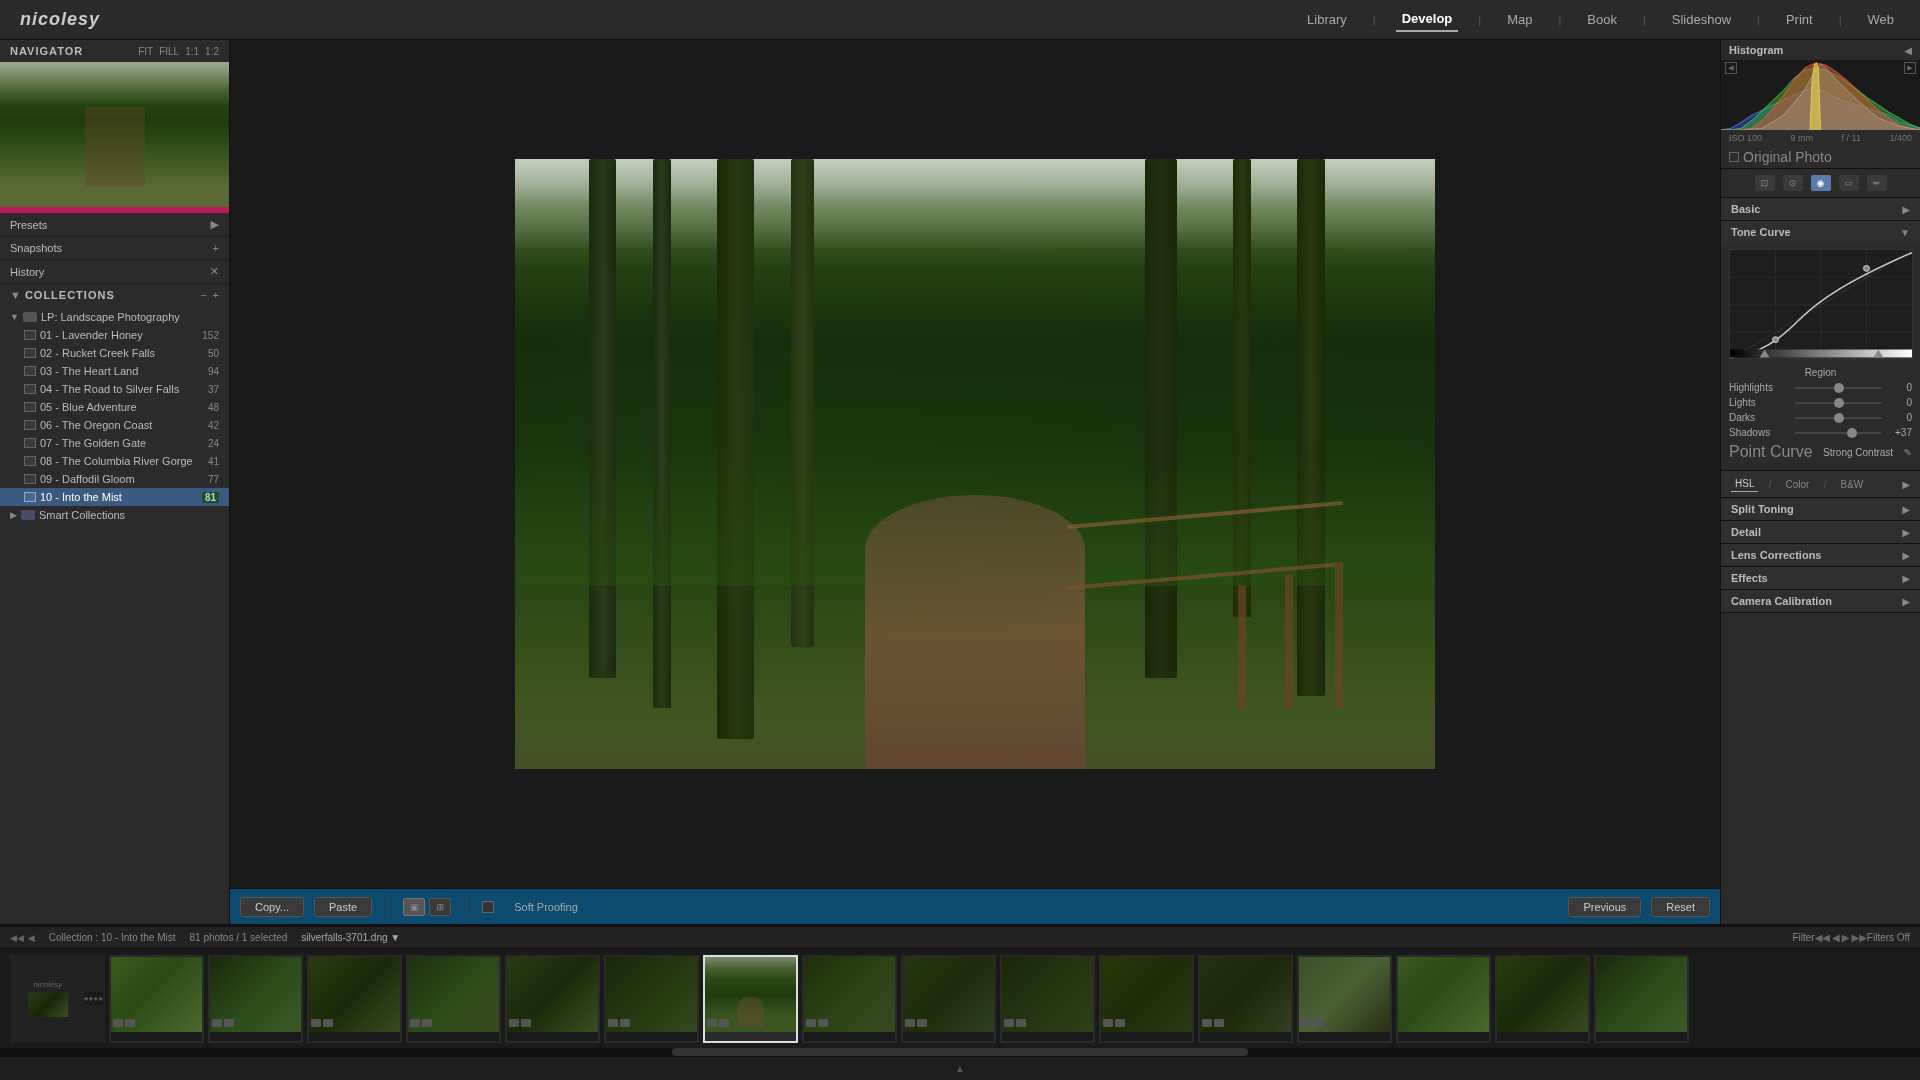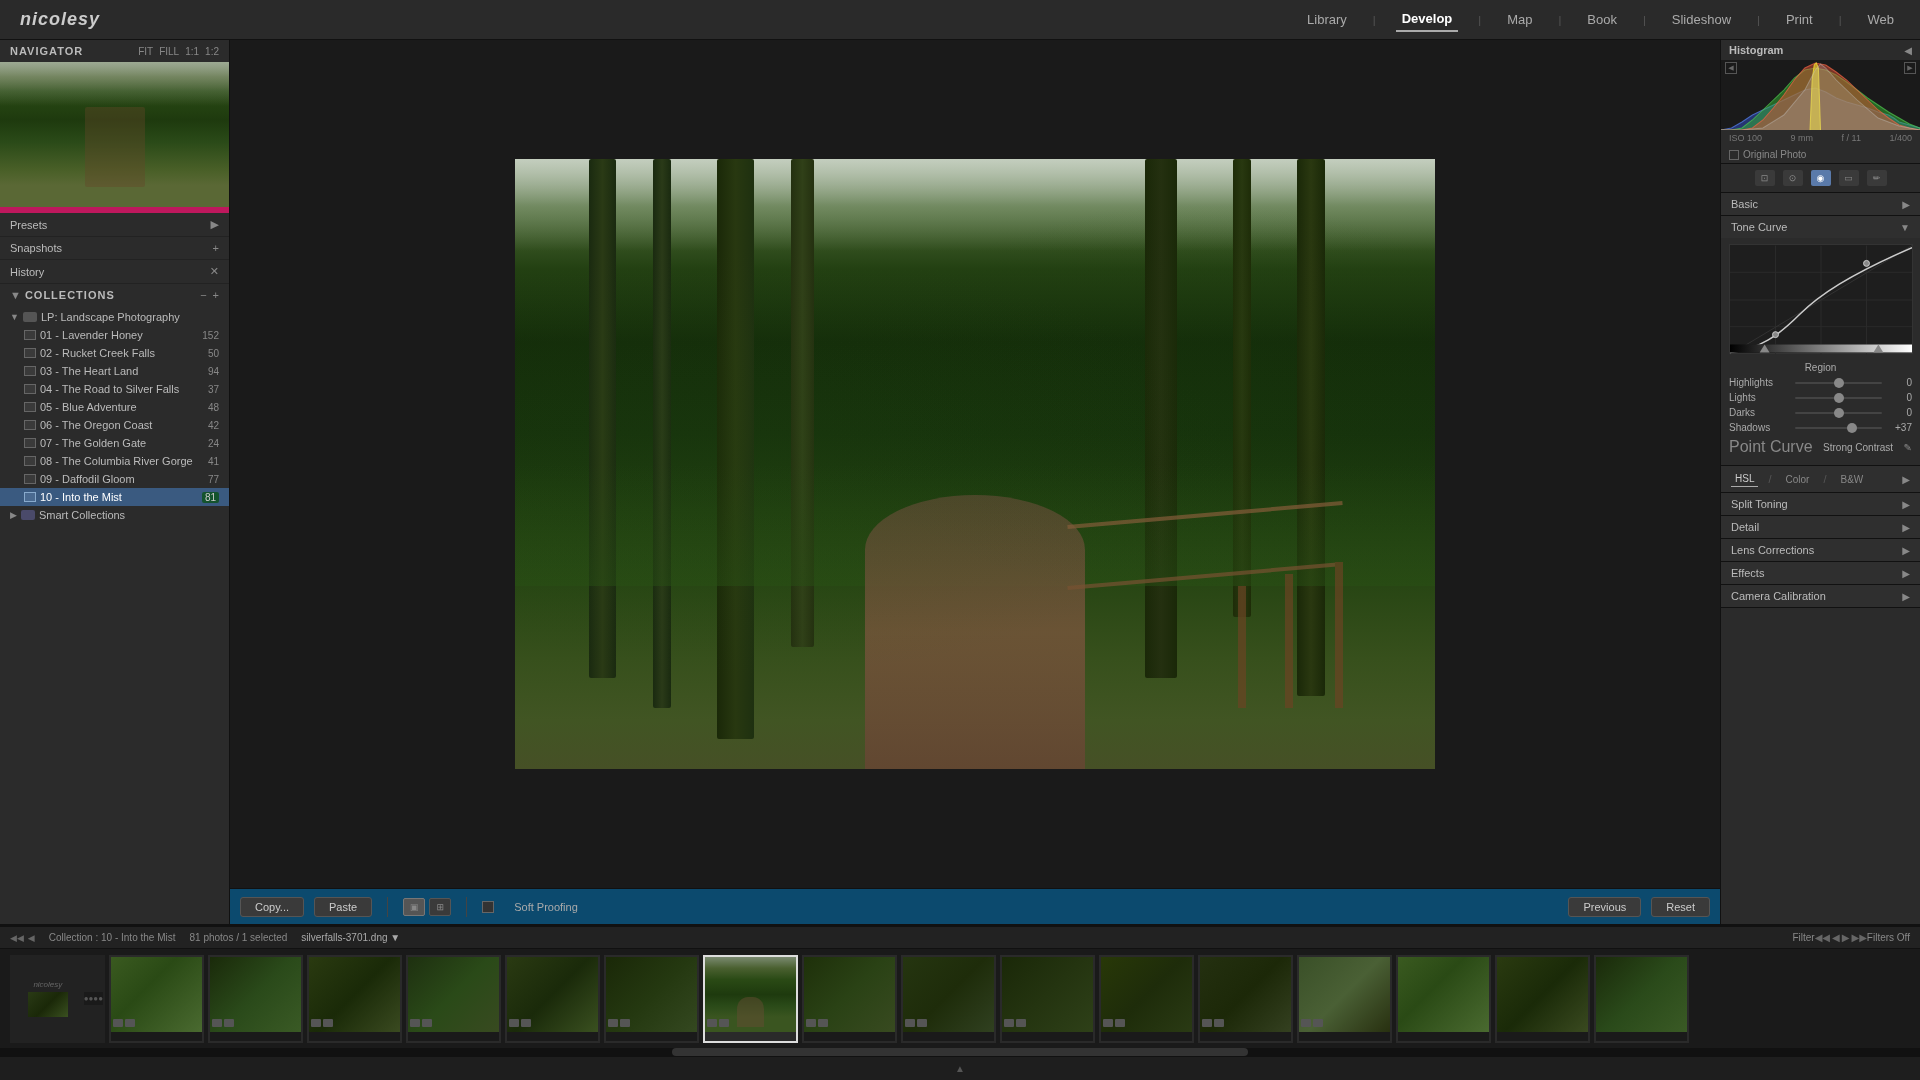--- a/index.html
+++ b/index.html
@@ -76,31 +76,31 @@
     .ft-logo { background: #222; display: flex; align-items: center; justify-content: center; }
 
     
     #right-panel { width: 200px; background: #2b2b2b; display: flex; flex-direction: column; border-left: 1px solid #111; flex-shrink: 0; overflow-y: auto; }
     #histogram-section { border-bottom: 1px solid #111; }
     .hist-header { display: flex; align-items: center; justify-content: space-between; padding: 4px 8px; }
     .hist-label { color: #bbb; font-size: 11px; font-weight: bold; }
     #histogram-canvas { width: 100%; height: 70px; position: relative; background: #1a1a1a; overflow: hidden; }
     .hist-info { display: flex; justify-content: space-between; padding: 3px 8px; font-size: 9px; color: #777; }
     
-    .orig-photo-label { padding: 3px 8px; font-size: 10px; color: #888; display: flex; align-items: center; gap: 4px; }
+    .orig-photo-label { padding: 3px 8px; font-size: 14px; color: #888; display: flex; align-items: center; gap: 4px; }
     .orig-check { width: 10px; height: 10px; border: 1px solid #666; }
 
     .tool-icons-row { display: flex; align-items: center; justify-content: center; padding: 6px 8px; gap: 8px; border-bottom: 1px solid #111; }
     .tool-icon { width: 20px; height: 16px; background: #3a3a3a; border-radius: 2px; display: flex; align-items: center; justify-content: center; color: #888; font-size: 9px; cursor: pointer; }
     .tool-icon.active { background: #5a7aaa; color: #fff; }
 
     
     .rp-section { border-bottom: 1px solid #111; }
     .rp-section-header { padding: 5px 10px; display: flex; align-items: center; justify-content: space-between; cursor: pointer; background: #2f2f2f; }
-    .rp-section-label { color: #bbb; font-size: 11px; font-weight: normal; }
+    .rp-section-label { color: #bbb; font-size: 11px; font-weight: bold; }
     .rp-section-toggle { color: #888; font-size: 10px; }
     .rp-section-content { padding: 6px 8px; }
 
     
     #tone-curve-canvas { width: 184px; height: 110px; background: #1e1e1e; border: 1px solid #333; position: relative; margin: 0 auto 6px; }
 
     .rp-row { display: flex; align-items: center; justify-content: space-between; padding: 2px 0; }
     .rp-row-label { color: #aaa; font-size: 10px; width: 60px; }
     .rp-slider-track { flex: 1; height: 2px; background: #444; margin: 0 6px; position: relative; border-radius: 1px; }
     .rp-slider-thumb { width: 10px; height: 10px; background: #888; border-radius: 50%; position: absolute; top: -4px; left: 50%; margin-left: -5px; cursor: pointer; }
@@ -244,21 +244,21 @@
           <span class="coll-count">41</span>
         </div>
         <div class="collection-group" style="padding-left:24px;">
           <span style="width:12px;height:10px;border:1px solid #666;background:#3a3a3a;flex-shrink:0;display:inline-block;"></span>
           <span class="coll-name">09 - Daffodil Gloom</span>
           <span class="coll-count">77</span>
         </div>
         <div class="collection-group active" style="padding-left:24px; background:#3a5a80;">
           <span style="width:12px;height:10px;border:1px solid #88aacc;background:#4a6a90;flex-shrink:0;display:inline-block;"></span>
           <span class="coll-name" style="color:#fff;">10 - Into the Mist</span>
-          <span class="coll-count" style="color:#ccc;background:#14532d;padding:0 3px;border-radius:2px;">81</span>
+          <span class="coll-count" style="color:#ccc;background:#14532d;padding:0 3px;border-radius:2px;font-weight:bold;">81</span>
         </div>
 
         <div class="collection-group">
           <span style="color:#888;font-size:9px;">▶</span>
           <div class="coll-icon" style="background:#4a4a6a;"></div>
           <span class="coll-name">Smart Collections</span>
         </div>
       </div>
     </div>
   </div>

